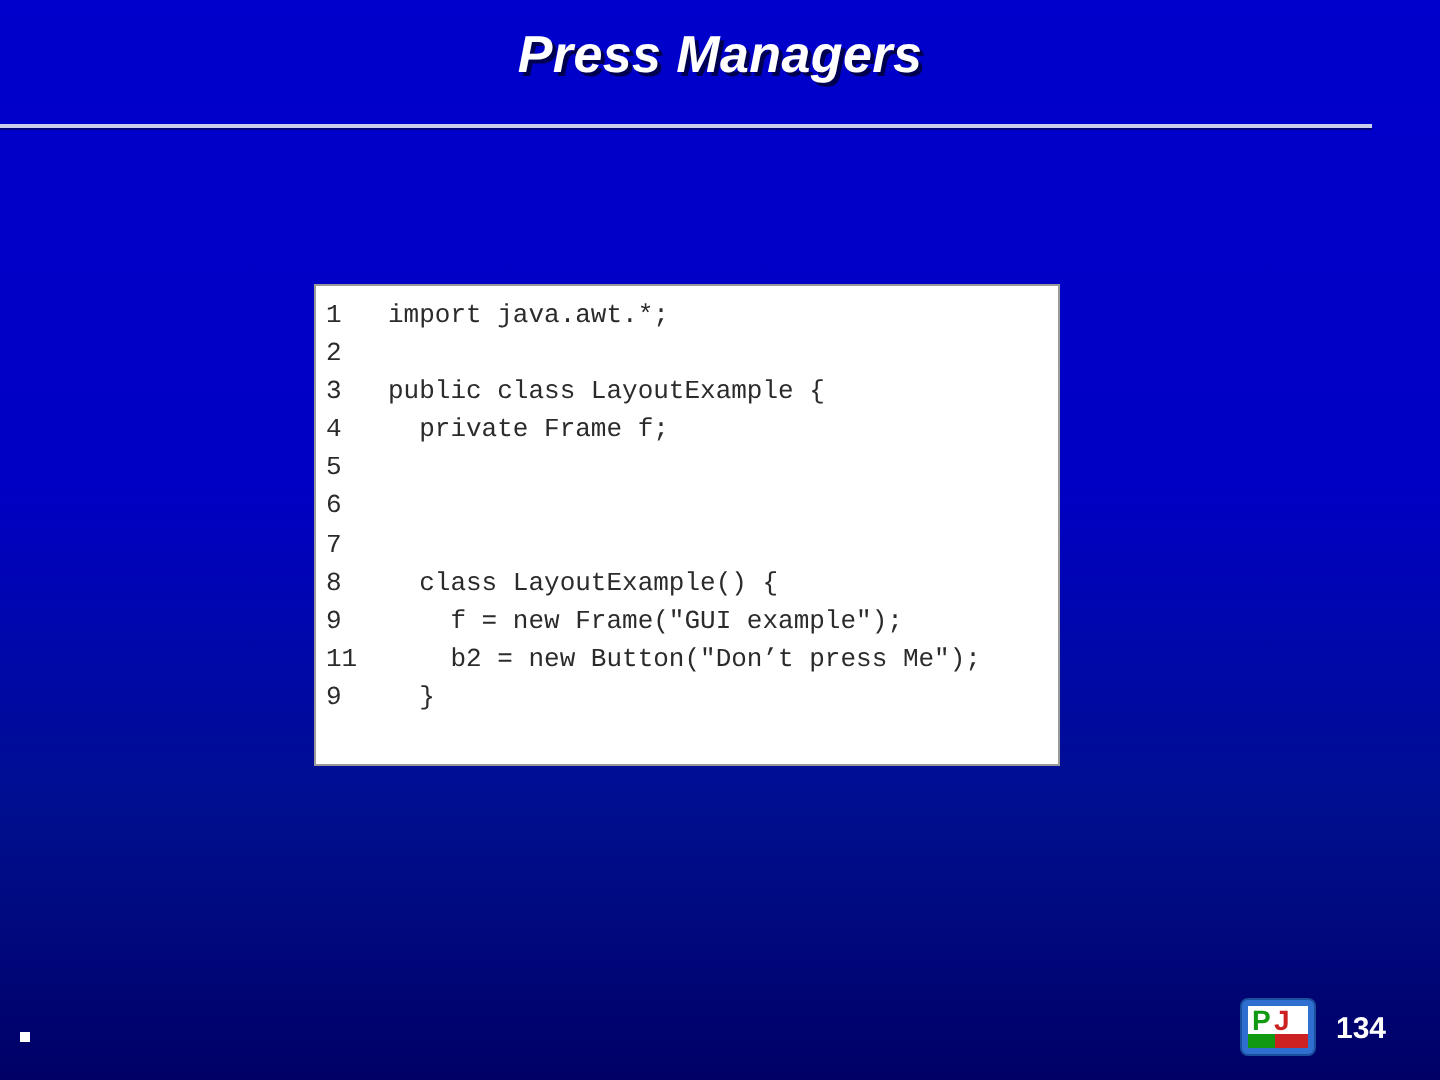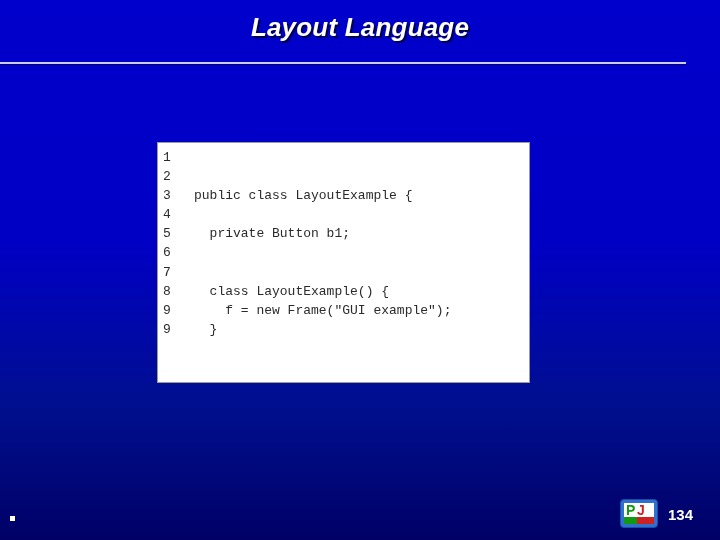--- a/index.html
+++ b/index.html
@@ -167,59 +167,64 @@
     font-weight: bold;
     color: #ffffff;
   }
 </style>
 </head>
 <body>
 
 <div id="slide">
 
   <div id="title-area">
-    <span id="slide-title">Layout Language</span>
+    <span id="slide-title">Press Managers</span>
   </div>
 
   <div id="title-rule"></div>
 
   <div id="code-figure">
     <div id="code-listing">
       <div class="code-line">
         <span class="ln">1</span>
+        <span class="src">import java.awt.*;</span>
       </div>
       <div class="code-line">
         <span class="ln">2</span>
         <span class="src"></span>
       </div>
       <div class="code-line">
         <span class="ln">3</span>
         <span class="src">public class LayoutExample {</span>
       </div>
       <div class="code-line">
         <span class="ln">4</span>
+        <span class="src">  private Frame f;</span>
       </div>
       <div class="code-line">
         <span class="ln">5</span>
-        <span class="src">  private Button b1;</span>
       </div>
       <div class="code-line">
         <span class="ln">6</span>
       </div>
       <div class="code-line">
         <span class="ln">7</span>
         <span class="src"></span>
       </div>
       <div class="code-line">
         <span class="ln">8</span>
         <span class="src">  class LayoutExample() {</span>
       </div>
       <div class="code-line">
         <span class="ln">9</span>
         <span class="src">    f = new Frame("GUI example");</span>
+      </div>
+      <div class="code-line">
+        <span class="ln">11</span>
+        <span class="src">    b2 = new Button("Don’t press Me");</span>
       </div>
       <div class="code-line">
         <span class="ln">9</span>
         <span class="src">  }</span>
       </div>
     </div>
   </div>
 
   <div id="footer-bullet"></div>
 

